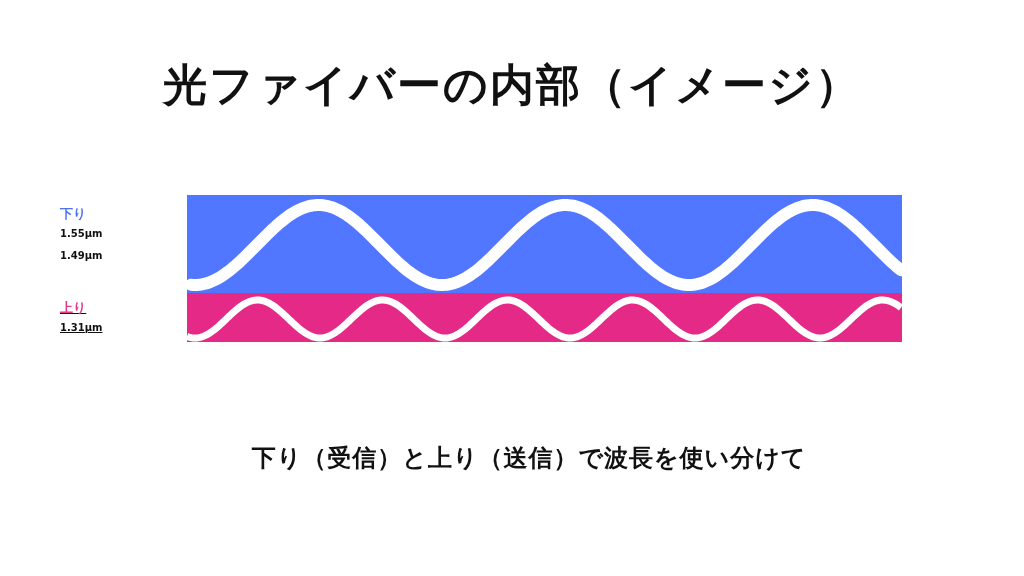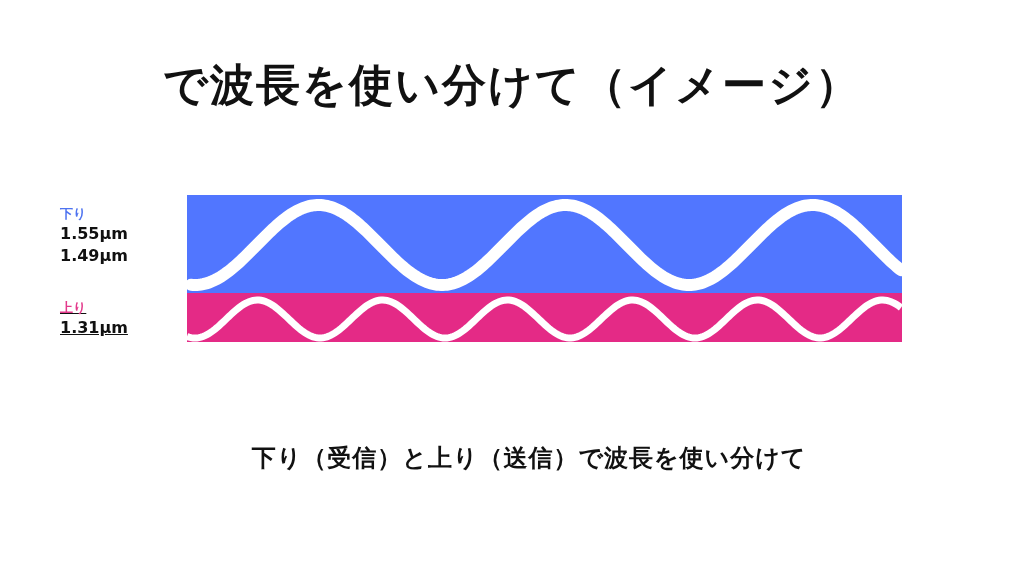--- a/index.html
+++ b/index.html
@@ -6,33 +6,33 @@
     body {
       width: 1024px; height: 576px; background: #ffffff; position: relative; overflow: hidden;
       font-family: "DejaVu Sans", "Liberation Sans", sans-serif; color: #111;
     }
     .title {
       position: absolute; left: 0; top: 56px; width: 1024px; text-align: center;
       font-size: 44px; font-weight: bold; letter-spacing: 2px; color: #111;
     }
     .labels { position: absolute; left: 60px; width: 80px; text-align: left; font-weight: bold; }
     .labels .head { font-size: 13px; }
-    .labels .val { font-size: 16px; color: #111; line-height: 22px; }
+    .labels .val { font-size: 10px; color: #111; line-height: 22px; }
     .down { top: 205px; }
     .up { top: 299px; text-decoration: underline; }
     .figure { position: absolute; left: 187px; top: 195px; width: 715px; height: 147px; }
     .caption {
       position: absolute; left: 17px; top: 437px; width: 1024px; text-align: center;
       font-size: 24px; font-weight: bold; line-height: 42px; color: #111; letter-spacing: 1px;
     }
   </style>
 </head>
 <body>
 
-<div class="title">で波長を使い分けて（イメージ）</div>
+<div class="title">光ファイバーの内部（イメージ）</div>
 
 <div class="labels down">
   <div class="head" style="color:#4E73F0">下り</div>
   <div class="val">1.55μm</div>
   <div class="val">1.49μm</div>
 </div>
 
 <div class="labels up">
   <div class="head" style="color:#E33A8C">上り</div>
   <div class="val">1.31μm</div>

